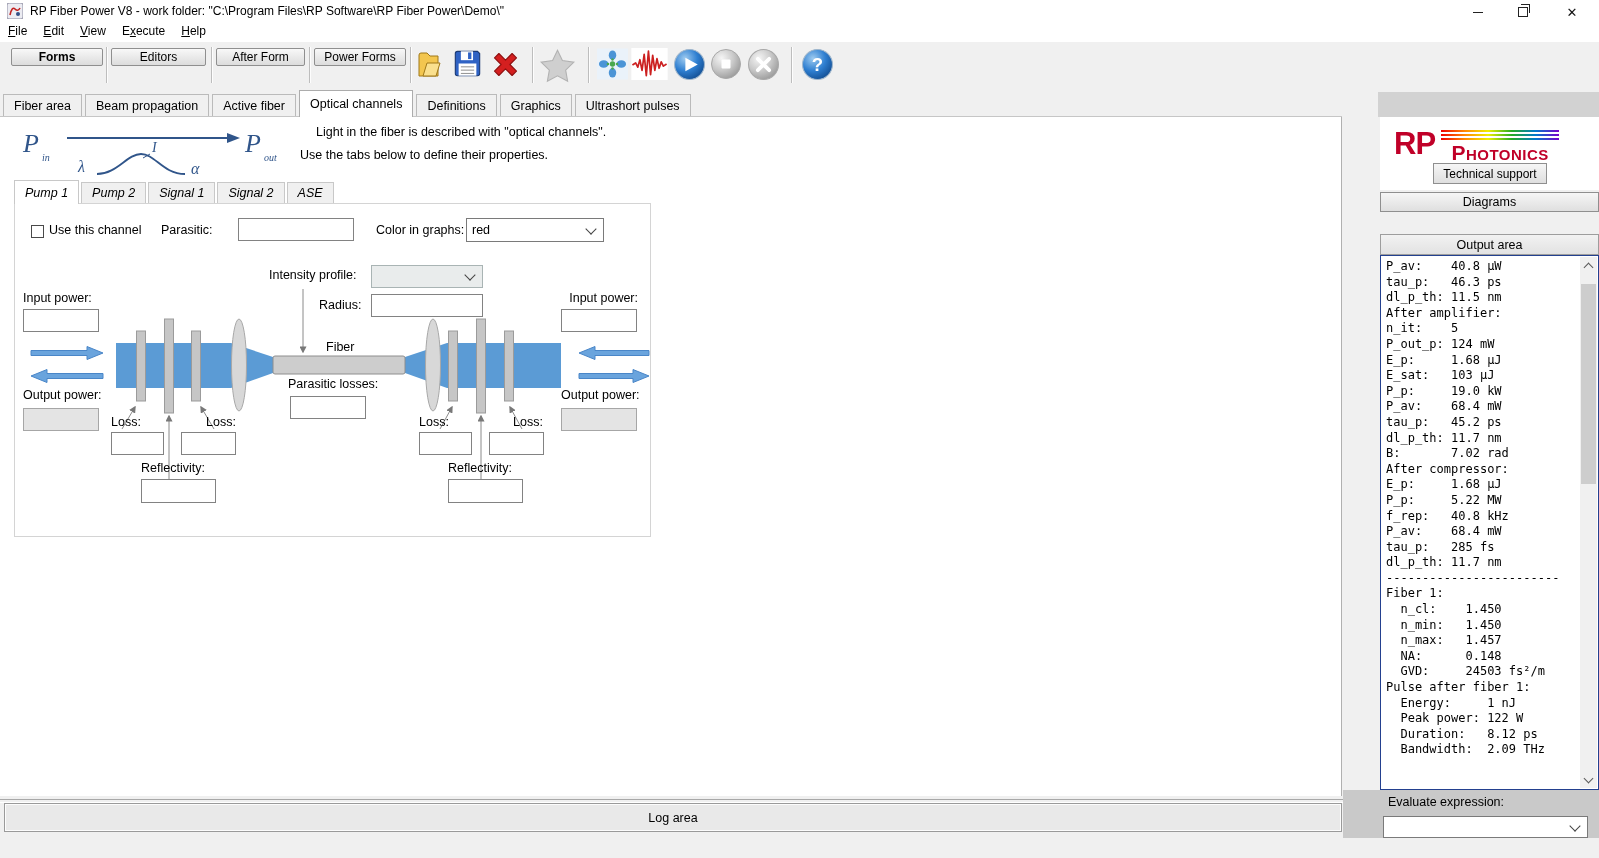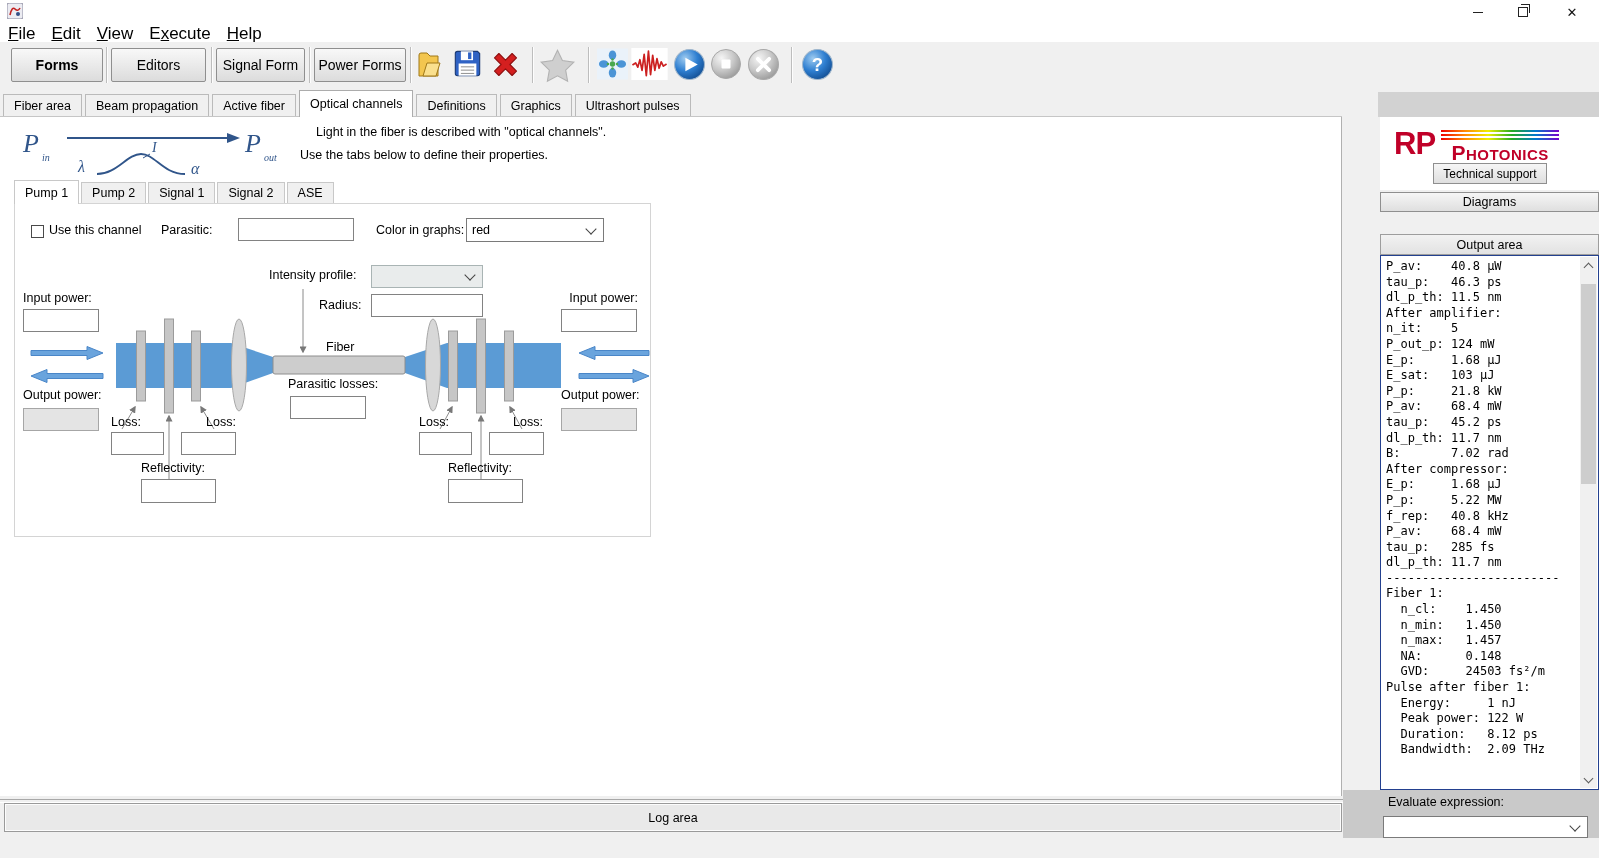--- a/index.html
+++ b/index.html
@@ -10,43 +10,43 @@
   #app-icon{position:absolute;left:7px;top:3px;width:16px;height:16px;}
   #title-text{position:absolute;left:30px;top:4px;font-size:12px;white-space:nowrap;}
   .win-btn{position:absolute;top:0;width:45px;height:24px;display:flex;align-items:center;justify-content:center;}
   #btn-min{left:1455px;} #btn-restore{left:1500px;} #btn-close{left:1545px;width:54px;}
   .min-glyph{width:10px;height:0;border-top:1px solid #222;}
   .restore-glyph{position:relative;width:8px;height:8px;border:1px solid #222;background:#fff;}
   .restore-glyph:before{content:"";position:absolute;left:2px;top:-4px;width:8px;height:8px;border:1px solid #222;border-left:none;border-bottom:none;}
   .close-glyph{font-size:13px;color:#111;line-height:1;}
   
   #menubar{position:absolute;left:0;top:22px;width:100%;height:20px;background:#fff;}
-  .menu-item{display:inline-block;padding:2px 8px;font-size:17px;cursor:default;text-align:center;}
+  .menu-item{display:inline-block;padding:2px 8px;font-size:12px;cursor:default;text-align:center;}
   
   #toolbar{position:absolute;left:0;top:42px;width:100%;height:48px;background:#f0f0f0;}
-  .tb-btn{position:absolute;top:6px;height:34px;background:linear-gradient(#f8f8f8,#dcdcdc);
+  .tb-btn{position:absolute;top:6px;height:18px;background:linear-gradient(#f8f8f8,#dcdcdc);
           border:1px solid #8f8f8f;border-radius:2px;display:flex;align-items:center;justify-content:center;
-          font-size:14px;box-sizing:border-box;}
+          font-size:12px;box-sizing:border-box;}
   .tb-active{font-weight:bold;}
   .tb-sep{position:absolute;top:5px;height:36px;width:0;border-left:1px solid #bdbdbd;border-right:1px solid #fdfdfd;}
   .tb-icon{position:absolute;top:6px;display:flex;align-items:center;justify-content:center;}
   
   #tabbar{position:absolute;left:0;top:90px;width:1342px;height:27px;box-sizing:border-box;
           border-bottom:1px solid #c6c6c6;display:flex;align-items:flex-end;padding-left:3px;}
   .tab{height:22px;line-height:22px;padding:0 10px;background:#f0f0f0;border:1px solid #bababa;
        border-bottom:none;margin-right:3px;box-sizing:border-box;white-space:nowrap;}
   .tab.active{height:27px;line-height:26px;background:#fff;border-color:#acacac;
        position:relative;z-index:3;margin-bottom:-1px;}
   
   #content{position:absolute;left:0;top:117px;width:1342px;height:679px;background:#fff;
            border-right:1px solid #b0b0b0;box-sizing:border-box;}
   #intro-line1{position:absolute;left:316px;top:8px;}
   #intro-line2{position:absolute;left:300px;top:31px;}
   
-  #chtabbar{position:absolute;left:14px;top:62px;height:24px;display:flex;align-items:flex-end;}
+  #chtabbar{position:absolute;left:14px;top:62px;height:24px;display:flex;align-items:flex-end;font-style:italic;}
   .chtab{height:21px;line-height:21px;padding:0 10px;background:#f0f0f0;border:1px solid #c8c8c8;
          border-bottom:none;margin-right:2px;box-sizing:border-box;}
   .chtab.active{height:24px;line-height:24px;background:#fff;position:relative;z-index:3;margin-bottom:-1px;}
   
   #panel{position:absolute;left:14px;top:86px;width:637px;height:334px;background:#fff;
          border:1px solid #d4d4d4;box-sizing:border-box;}
   .lbl{position:absolute;white-space:nowrap;}
   .tinput{position:absolute;border:1px solid #828282;background:#fff;box-sizing:border-box;
           font-family:"Liberation Sans",sans-serif;font-size:12.5px;padding:0 4px;}
   .tinput:disabled,.tinput.disabled{background:#e4e4e4;border-color:#a6a6a6;}
@@ -114,20 +114,21 @@
       </marker>
     </defs>
   </svg>
 
   <div id="titlebar">
     <svg id="app-icon" viewBox="0 0 16 16">
       <rect width="16" height="16" rx="2" fill="#ececf2" stroke="#8a8aa0"></rect>
       <path d="M3 12 Q5 3 8 6 T13 5" stroke="#c22222" fill="none" stroke-width="1.6"></path>
       <circle cx="11" cy="11" r="2" fill="#334f86"></circle>
     </svg>
+    <div id="title-text">RP Fiber Power V8 - work folder: "C:\Program Files\RP Software\RP Fiber Power\Demo\"</div>
     <div class="win-btn" id="btn-min">
         <div class="min-glyph"></div>
       </div>
     <div class="win-btn" id="btn-restore">
         <div class="restore-glyph"></div>
       </div>
     <div class="win-btn" id="btn-close">
         <div class="close-glyph">✕</div>
       </div>
   </div>
@@ -213,21 +214,21 @@
       </svg>
     </div>
     <div class="tb-icon" style="left:801px">
       <svg width="33" height="33" viewBox="0 0 32 32">
         <circle cx="16" cy="16" r="14.5" fill="url(#gb)" stroke="#9fb6cc"></circle>
         <text x="16" y="22.5" text-anchor="middle" font-family="Liberation Sans,sans-serif" font-size="18" font-weight="bold" fill="#fff">?</text>
       </svg>
     </div>
   <div class="tb-btn tb-active" style="left: 11px; width: 92px;">Forms</div>
       <div class="tb-btn" style="left: 111px; width: 95px;">Editors</div>
-      <div class="tb-btn" style="left: 216px; width: 89px;">Signal Form</div>
+      <div class="tb-btn" style="left: 216px; width: 89px;">After Form</div>
       <div class="tb-btn" style="left: 314px; width: 92px;">Power Forms</div>
     </div>
 
   <div id="tabbar">
       <div class="tab">Fiber area</div>
       <div class="tab">Beam propagation</div>
       <div class="tab">Active fiber</div>
       <div class="tab active">Optical channels</div>
       <div class="tab">Definitions</div>
       <div class="tab">Graphics</div>
@@ -383,21 +384,21 @@
   <div id="output-box">
     <div id="output-lines">
         <div class="out-line">P_av:    40.8 µW</div>
         <div class="out-line">tau_p:   46.3 ps</div>
         <div class="out-line">dl_p_th: 11.5 nm</div>
         <div class="out-line">After amplifier:</div>
         <div class="out-line">n_it:    5</div>
         <div class="out-line">P_out_p: 124 mW</div>
         <div class="out-line">E_p:     1.68 µJ</div>
         <div class="out-line">E_sat:   103 µJ</div>
-        <div class="out-line">P_p:     21.8 kW</div>
+        <div class="out-line">P_p:     19.0 kW</div>
         <div class="out-line">P_av:    68.4 mW</div>
         <div class="out-line">tau_p:   45.2 ps</div>
         <div class="out-line">dl_p_th: 11.7 nm</div>
         <div class="out-line">B:       7.02 rad</div>
         <div class="out-line">After compressor:</div>
         <div class="out-line">E_p:     1.68 µJ</div>
         <div class="out-line">P_p:     5.22 MW</div>
         <div class="out-line">f_rep:   40.8 kHz</div>
         <div class="out-line">P_av:    68.4 mW</div>
         <div class="out-line">tau_p:   285 fs</div>

